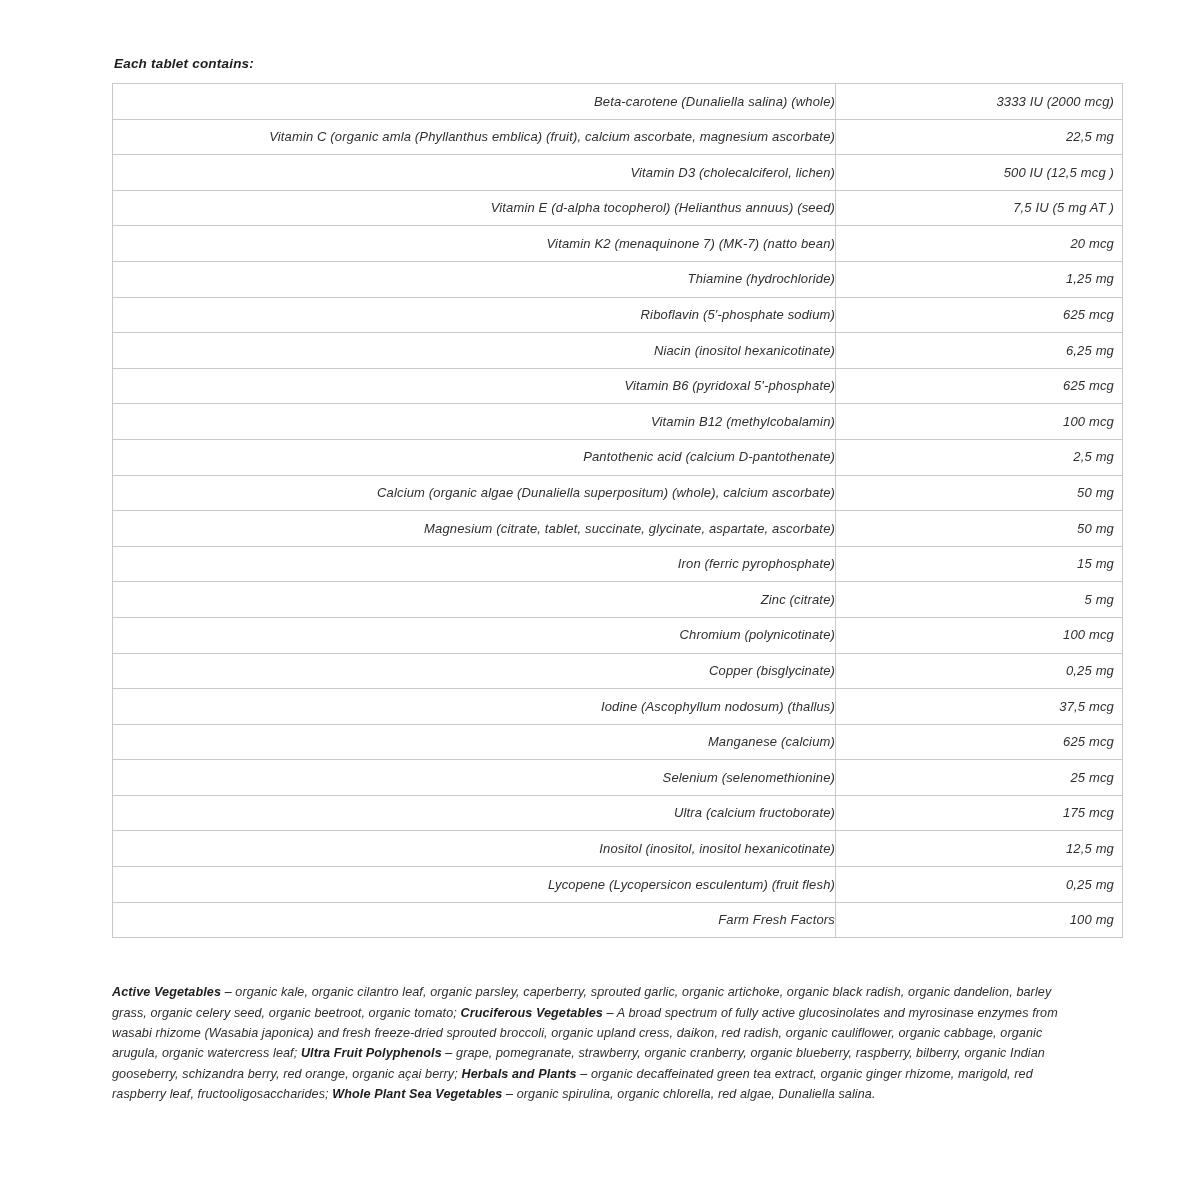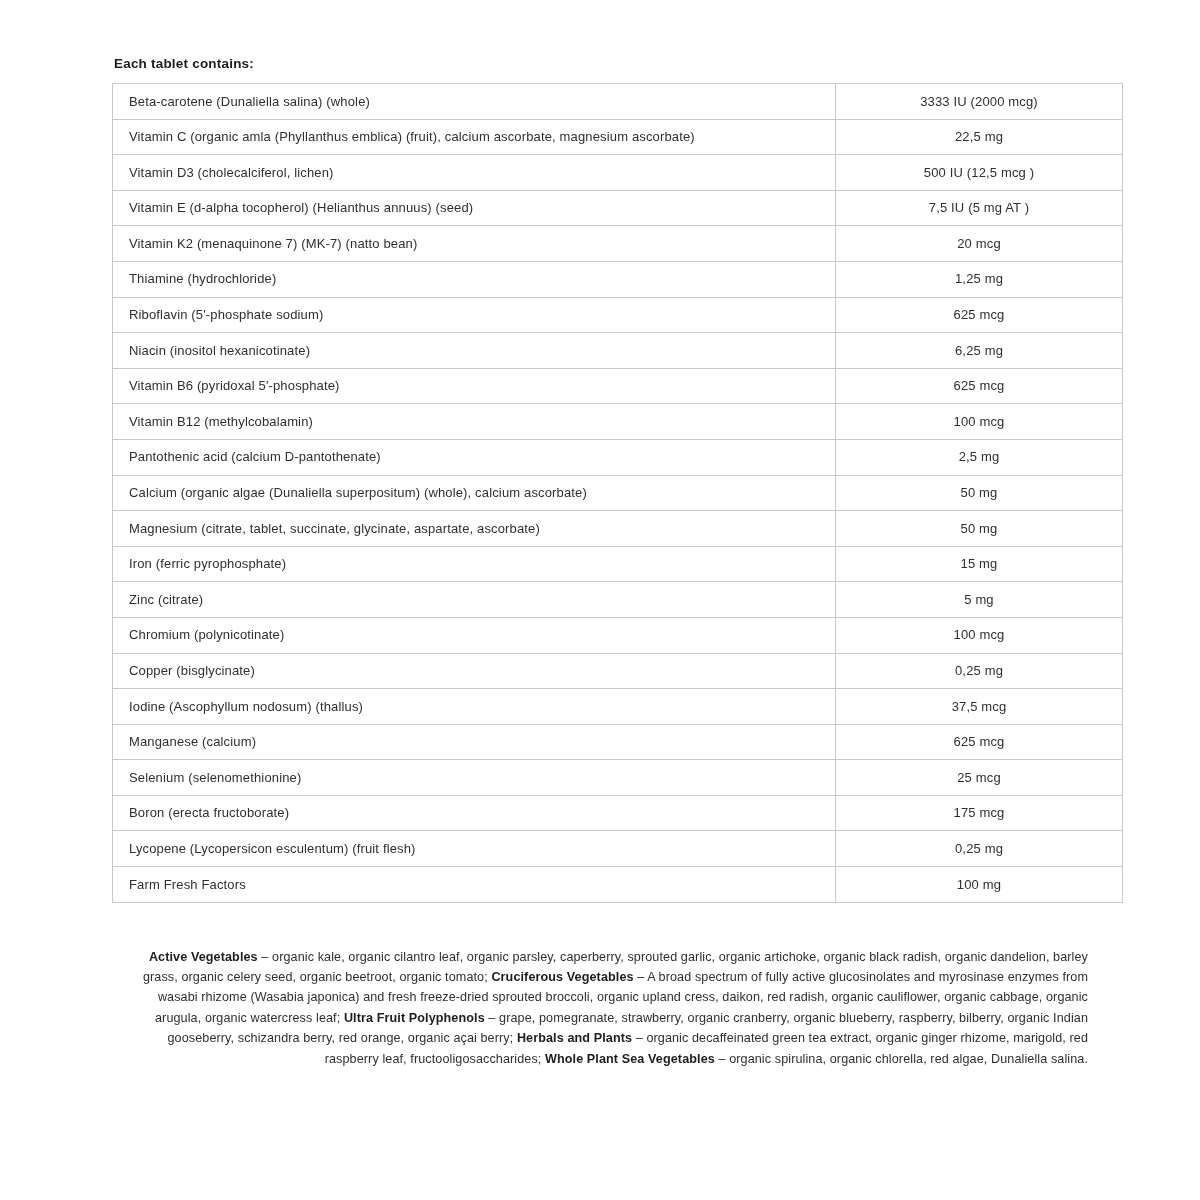--- a/index.html
+++ b/index.html
@@ -12,61 +12,63 @@
     height: 1200px;
     font-family: "Liberation Sans", sans-serif;
     color: #2b2b2b;
     -webkit-font-smoothing: antialiased;
   }
   .page {
     box-sizing: border-box;
     width: 1200px;
     height: 968px;
     padding: 56px 112px 0 112px;
+    font-style: italic;
   }
   .heading {
     font-size: 13.5px;
     font-weight: bold;
     color: #1d1d1d;
     letter-spacing: .2px;
     margin: 0 0 12px 2px;
   }
   table.ingredients {
     border-collapse: collapse;
     width: 976px;
     table-layout: fixed;
   }
   table.ingredients td {
     border: 1px solid #c9c9c9;
     font-size: 13px;
     color: #2f2f2f;
     height: 34.6px;
     line-height: 1.2;
     font-weight: 400;
+    text-align: right;
   }
   td.name {
     width: 706px;
     padding: 0 0 0 16px;
     text-align: left;
     letter-spacing: .15px;
   }
   td.amount {
     width: 270px;
     padding: 0 8px;
     text-align: center;
     letter-spacing: .15px;
   }
   .footnote {
     width: 976px;
     margin-top: 44px;
     font-size: 12.6px;
     line-height: 1.62;
     color: #2f2f2f;
     letter-spacing: .1px;
-    text-align: right;
+    text-align: left;
   }
   .footnote b {
     font-weight: bold;
     color: #1d1d1d;
   }
 </style>
 </head>
 <body>
 
 <div class="page">
@@ -149,22 +151,26 @@
         </tr>
         <tr>
           <td class="name">Manganese (calcium)</td>
           <td class="amount">625 mcg</td>
         </tr>
         <tr>
           <td class="name">Selenium (selenomethionine)</td>
           <td class="amount">25 mcg</td>
         </tr>
         <tr>
-          <td class="name">Boron (erecta fructoborate)</td>
+          <td class="name">Ultra (calcium fructoborate)</td>
           <td class="amount">175 mcg</td>
+        </tr>
+        <tr>
+          <td class="name">Inositol (inositol, inositol hexanicotinate)</td>
+          <td class="amount">12,5  mg</td>
         </tr>
         <tr>
           <td class="name">Lycopene (Lycopersicon esculentum) (fruit flesh)</td>
           <td class="amount">0,25  mg</td>
         </tr>
         <tr>
           <td class="name">Farm Fresh Factors</td>
           <td class="amount">100  mg</td>
         </tr>
       </tbody>

